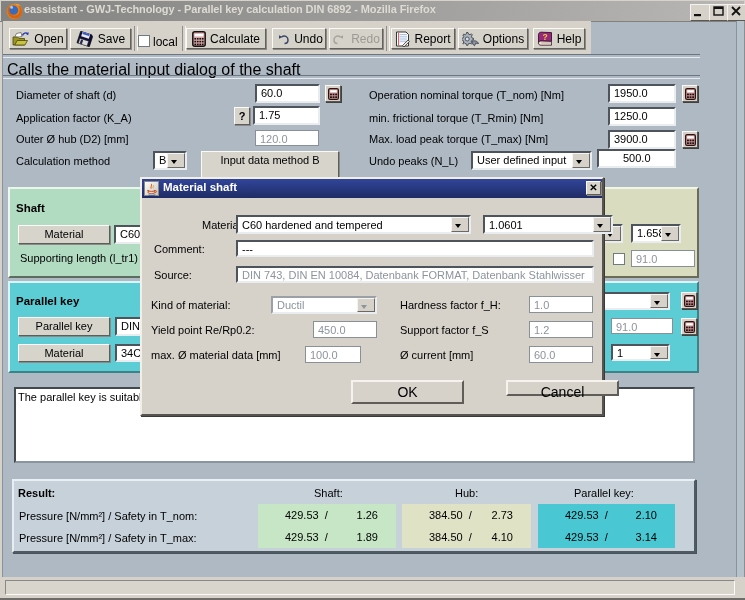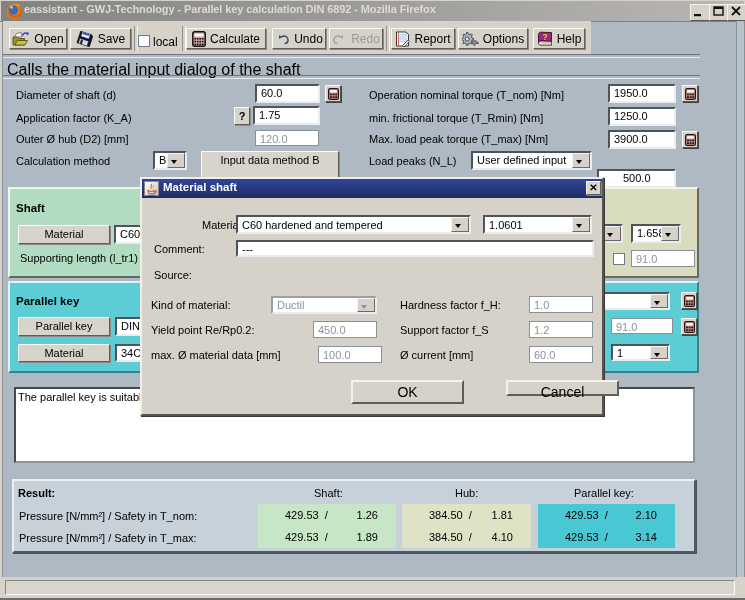--- a/index.html
+++ b/index.html
@@ -206,26 +206,26 @@
         <rect x="2.2" y="2.2" width="6.6" height="2.2" fill="#fff"></rect>
         <g fill="#231010">
           <rect x="2" y="5.6" width="1.9" height="1.7"></rect>
           <rect x="4.6" y="5.6" width="1.9" height="1.7"></rect>
           <rect x="7.2" y="5.6" width="1.9" height="1.7"></rect>
           <rect x="2" y="8.3" width="1.9" height="1.7"></rect>
           <rect x="4.6" y="8.3" width="1.9" height="1.7"></rect>
           <rect x="7.2" y="8.3" width="1.9" height="1.7"></rect>
         </g>
       </svg></div>
- <div class="lbl" style="left:369px;top:155px;">Load peaks (N_L)</div>
+ <div class="lbl" style="left:369px;top:155px;">Undo peaks (N_L)</div>
  <div class="combo" style="left:471px;top:151px;width:121px;height:19px;">
       <span class="ctext">User defined input</span>
       <span class="carr"></span>
     </div>
- <div class="inp" style="left:597px;top:169px;width:79px;height:19px;padding-left:24px;">500.0</div>
+ <div class="inp" style="left:597px;top:149px;width:79px;height:19px;padding-left:24px;">500.0</div>
  <div class="panel" style="left:8px;top:187px;width:382px;height:91px;background:#b2dcc2;border-color:#e8f6ec #5c6c5e #5c6c5e #eef8ee;"></div>
  <div class="lbl" style="left:16px;top:202px;font-weight:bold;font-size:11.5px;">Shaft</div>
  <div class="btn" style="left:18px;top:225px;width:92px;height:19px;line-height:17px;">Material</div>
  <div class="inp" style="left:114px;top:225px;width:270px;height:19px;">C60 hardened and tempered</div>
  <div class="lbl" style="left:20px;top:252px;">Supporting length (l_tr1) [mm]</div>
  <div class="panel" style="left:390px;top:187px;width:309px;height:91px;background:#dadcc0;border-color:#f2f4e4 #6a6c58 #6a6c58 #f2f4e4;"></div>
  <div class="combo" style="left:545px;top:224px;width:78px;height:19px;">
       <span class="ctext" style="left:auto;right:13px;">e</span>
       <span class="carr"></span>
     </div>
@@ -285,21 +285,21 @@
  <div class="rcell" style="left:258px;top:504px;width:138px;background:#c6e6c6;">
       <span>429.53&nbsp;&nbsp;/</span>
       <span>1.26</span>
     </div>
  <div class="rcell" style="left:258px;top:526px;width:138px;background:#c6e6c6;">
       <span>429.53&nbsp;&nbsp;/</span>
       <span>1.89</span>
     </div>
  <div class="rcell" style="left:402px;top:504px;width:129px;background:#dfe2c5;">
       <span>384.50&nbsp;&nbsp;/</span>
-      <span>1.81</span>
+      <span>2.73</span>
     </div>
  <div class="rcell" style="left:402px;top:526px;width:129px;background:#dfe2c5;">
       <span>384.50&nbsp;&nbsp;/</span>
       <span>4.10</span>
     </div>
  <div class="rcell" style="left:538px;top:504px;width:137px;background:#49c8d3;">
       <span>429.53&nbsp;&nbsp;/</span>
       <span>2.10</span>
     </div>
  <div class="rcell" style="left:538px;top:526px;width:137px;background:#49c8d3;">
@@ -315,40 +315,41 @@
         <path d="M10.5 7.6 C12 7.6 12 9.6 10 9.6" fill="none" stroke="#c84818" stroke-width="0.9"></path>
         <path d="M3.5 12 C6 12.8 9.5 12.4 10.2 11.6" fill="none" stroke="#3858a8" stroke-width="1"></path>
       </svg></div>
  <div style="position:absolute;left:163px;top:181px;color:#fff;font-weight:bold;font-size:11.5px;">Material shaft</div>
  <div class="btn" style="left:586px;top:181px;width:15px;height:14px;font-weight:bold;font-size:10px;line-height:11px;">✕</div>
  <div class="dlbl" style="left:154px;top:219px;padding-left:48px;">Material name:</div>
  <div class="combo" style="left:236px;top:215px;width:235px;height:19px;">
       <span class="ctext" style="top:2px;">C60 hardened and tempered</span>
       <span class="carr"></span>
     </div>
- <div class="combo" style="left:483px;top:215px;width:109px;height:19px;">
+ <div class="combo" style="left:483px;top:215px;width:130px;height:19px;">
       <span class="ctext" style="top:2px;">1.0601</span>
       <span class="carr"></span>
     </div>
  <div class="dlbl" style="left:154px;top:243px;">Comment:</div>
  <div class="inp" style="left:236px;top:240px;width:358px;height:17px;">---</div>
  <div class="dlbl" style="left:154px;top:269px;">Source:</div>
+ <div class="inp" style="left:236px;top:266px;width:358px;height:17px;color:#8c949c;">DIN 743, DIN EN 10084, Datenbank FORMAT, Datenbank Stahlwisser</div>
  <div class="dlbl" style="left:151px;top:299px;">Kind of material:</div>
  <div class="combo" style="left:271px;top:296px;width:106px;height:18px;border-color:#9aa0a6 #e9edf0 #e9edf0 #9aa0a6;">
       <span class="ctext" style="color:#8c949c;">Ductil</span>
       <span class="carr dcarr"></span>
     </div>
  <div class="dlbl" style="left:400px;top:299px;">Hardness factor f_H:</div>
  <div class="dfield" style="left:529px;top:296px;width:64px;height:17px;">1.0</div>
  <div class="dlbl" style="left:151px;top:324px;">Yield point Re/Rp0.2:</div>
  <div class="dfield" style="left:313px;top:321px;width:64px;height:17px;">450.0</div>
  <div class="dlbl" style="left:400px;top:324px;">Support factor f_S</div>
  <div class="dfield" style="left:529px;top:321px;width:64px;height:17px;">1.2</div>
  <div class="dlbl" style="left:151px;top:349px;">max. Ø material data [mm]</div>
- <div class="dfield" style="left:318px;top:346px;width:64px;height:17px;">100.0</div>
+ <div class="dfield" style="left:305px;top:346px;width:56px;height:17px;">100.0</div>
  <div class="dlbl" style="left:400px;top:349px;">Ø current [mm]</div>
  <div class="dfield" style="left:529px;top:346px;width:64px;height:17px;">60.0</div>
  <div class="dbtn" style="left:351px;top:380px;width:113px;height:24px;line-height:20px;">OK</div>
  <div class="dbtn" style="left:506px;top:380px;width:113px;height:16px;line-height:20px;">Cancel</div>
  <div style="position:absolute;left:736px;top:21px;width:9px;height:556px;background:#b7c3cc;border-left:1px solid #87929a;box-sizing:border-box;"></div>
  <div style="position:absolute;left:744px;top:21px;width:1px;height:556px;background:#8e8e8e;"></div>
  <div style="position:absolute;left:3px;top:577px;width:742px;height:20px;background:#d6d2ca;"></div>
  <div style="position:absolute;left:5px;top:580px;width:730px;height:15px;background:#d8d5cd;border:1px solid;border-color:#8a8884 #fcfaf6 #fcfaf6 #8a8884;box-sizing:border-box;"></div>
  <div style="position:absolute;left:0;top:598px;width:745px;height:2px;background:#6e6c68;"></div>
 </div>

